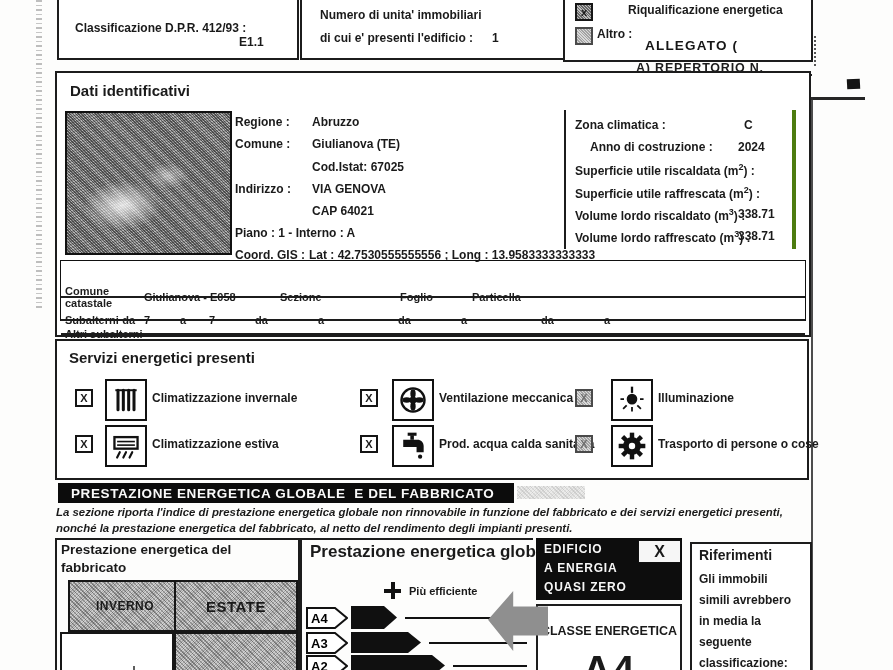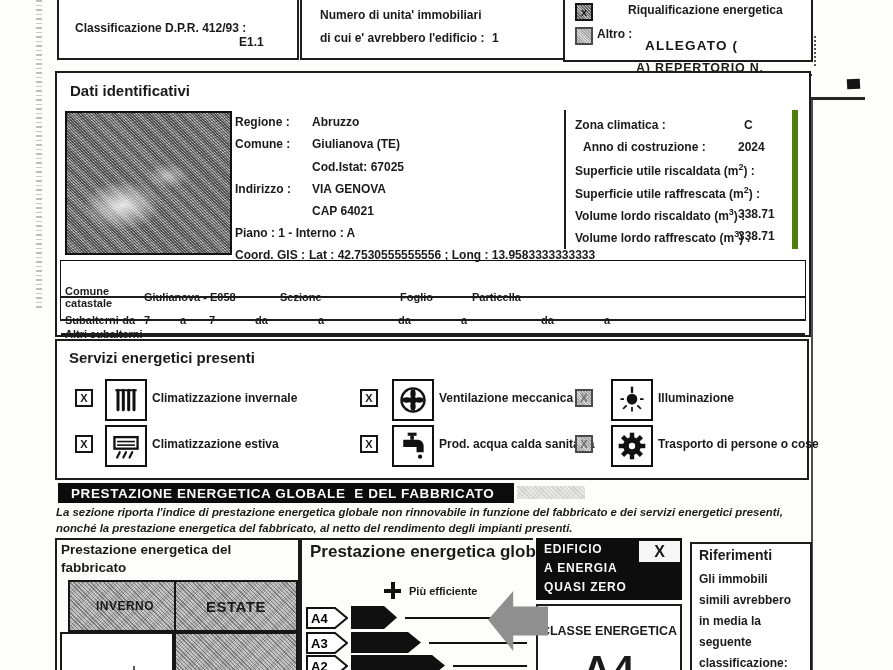--- a/index.html
+++ b/index.html
@@ -42,21 +42,21 @@
 
   <div class="abs microtext" style="left:36px;top:0;width:6px;height:308px;"></div>
 
   <div class="abs bx" style="left:57px;top:-10px;width:238px;height:66px;">
     <span class="abs lbl" style="left:16px;top:29px;">Classificazione D.P.R. 412/93 :</span>
     <span class="abs val" style="left:180px;top:43px;">E1.1</span>
   </div>
 
   <div class="abs bx" style="left:300px;top:-10px;width:263px;height:66px;">
     <span class="abs lbl" style="left:18px;top:16px;">Numero di unita' immobiliari</span>
-    <span class="abs lbl" style="left:18px;top:39px;">di cui e' avrebbero l'edificio :</span>
+    <span class="abs lbl" style="left:18px;top:39px;">di cui e' presenti l'edificio :</span>
     <span class="abs val" style="left:190px;top:39px;">1</span>
   </div>
 
   <div class="abs" style="left:563px;top:-10px;width:246px;height:70px;border:2px solid #1c1c1c;border-top:none;background:#fff;">
     <div class="abs chk dark" style="left:10px;top:13px;">
       <span>x</span>
     </div>
     <span class="abs lbl" style="left:32px;top:13px;margin-left:31px;">Riqualificazione energetica</span>
     <div class="abs chk faint" style="left:10px;top:37px;">
       <span></span>
@@ -88,24 +88,24 @@
     <span class="abs lbl" style="left:178px;top:64px;">Comune :</span>
     <span class="abs val" style="left:255px;top:64px;">Giulianova (TE)</span>
     <span class="abs val" style="left:255px;top:87px;">Cod.Istat: 67025</span>
     <span class="abs lbl" style="left:178px;top:109px;">Indirizzo :</span>
     <span class="abs val" style="left:255px;top:109px;">VIA GENOVA</span>
     <span class="abs val" style="left:255px;top:131px;">CAP 64021</span>
     <span class="abs lbl" style="left:178px;top:153px;">Piano : 1 - Interno : A</span>
     <span class="abs lbl" style="left:178px;top:175px;">Coord. GIS :</span>
     <span class="abs val" style="left:252px;top:175px;">Lat : 42.7530555555556 ; Long : 13.9583333333333</span>
 
-    <div class="abs" style="left:507px;top:37px;width:226px;height:139px;border-left:2px solid #1c1c1c;border-right:6px solid #4d7c0f;">
+    <div class="abs" style="left:507px;top:37px;width:226px;height:139px;border-left:2px solid #1c1c1c;border-right:4px solid #4d7c0f;">
       <span class="abs lbl" style="left:9px;top:8px;"><span>Zona climatica :</span></span>
       <span class="abs val" style="left:178px;top:8px;">C</span>
-      <span class="abs lbl" style="left:17px;top:30px;"><span>Anno di costruzione :</span></span>
+      <span class="abs lbl" style="left:24px;top:30px;"><span>Anno di costruzione :</span></span>
       <span class="abs val" style="left:172px;top:30px;">2024</span>
       <span class="abs lbl" style="left:9px;top:52px;"><span>Superficie utile riscaldata (m</span><sup>2</sup><span>) :</span></span>
       <span class="abs lbl" style="left:9px;top:75px;"><span>Superficie utile raffrescata (m</span><sup>2</sup><span>) :</span></span>
       <span class="abs lbl" style="left:9px;top:97px;"><span>Volume lordo riscaldato (m</span><sup>3</sup><span>) :</span></span>
       <span class="abs val" style="left:172px;top:97px;">338.71</span>
       <span class="abs lbl" style="left:9px;top:119px;"><span>Volume lordo raffrescato (m</span><sup>3</sup><span>) :</span></span>
       <span class="abs val" style="left:172px;top:119px;">338.71</span>
     </div>
 
     <div class="abs" style="left:3px;top:187px;width:744px;border:1.5px solid #111;">

